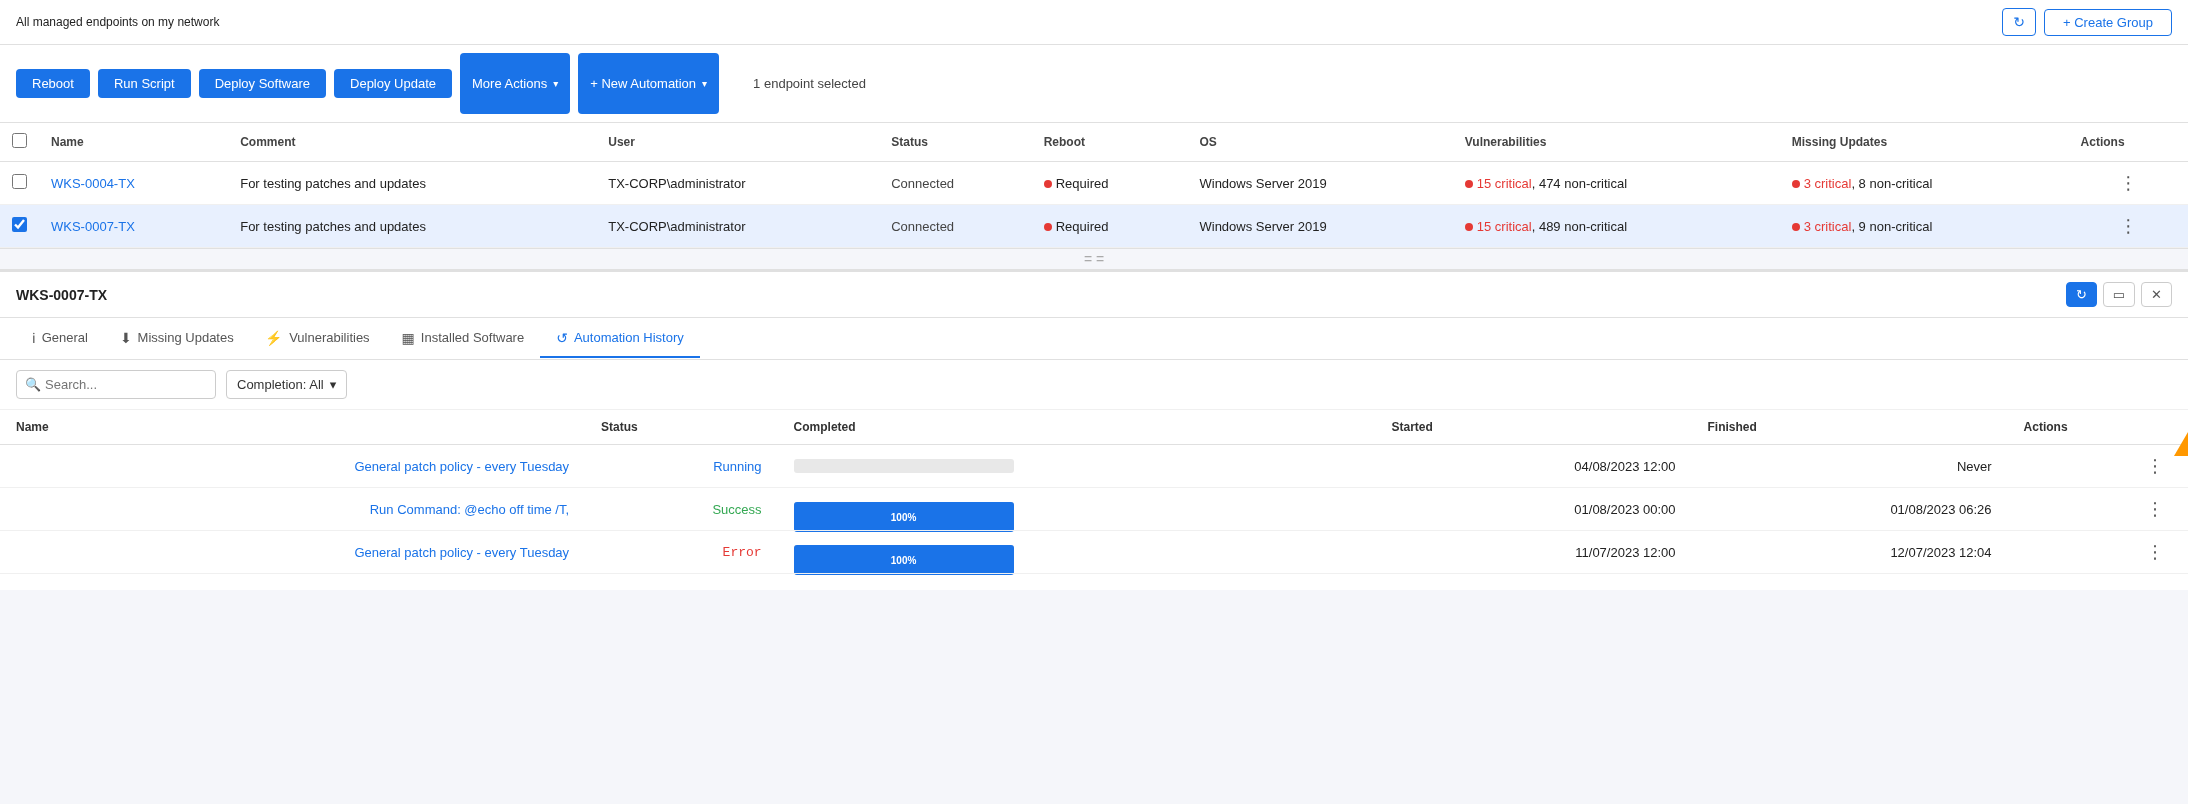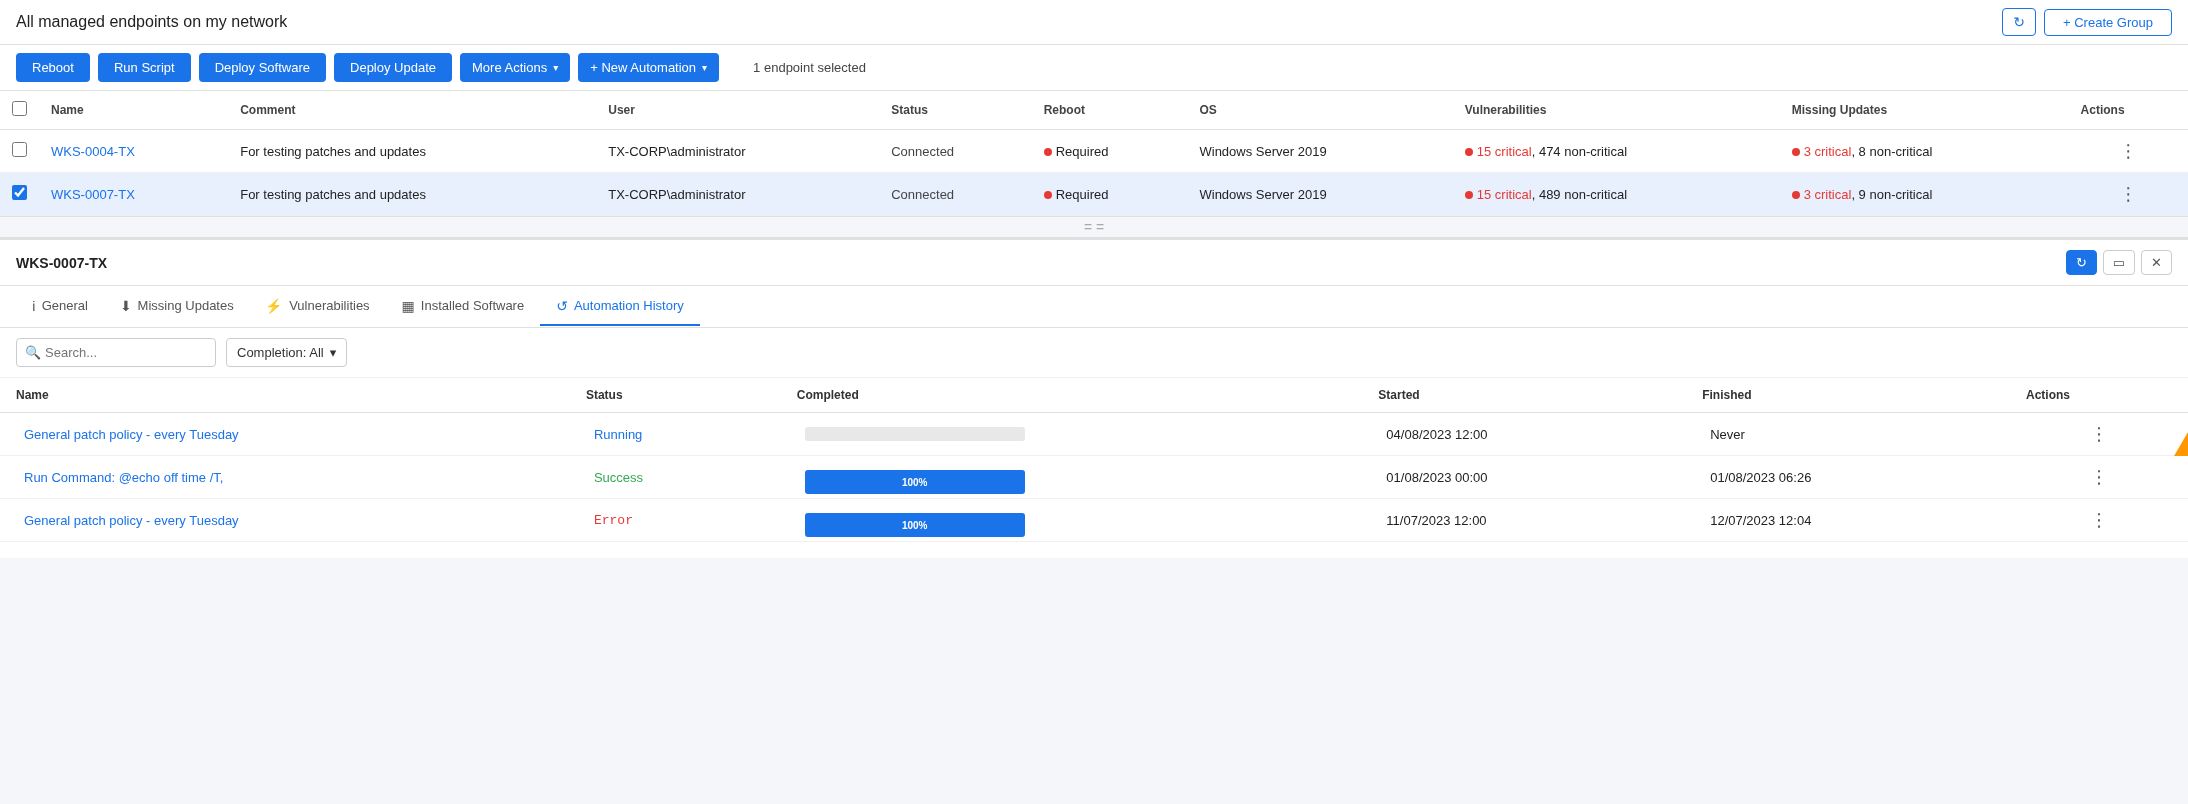--- a/index.html
+++ b/index.html
@@ -4,21 +4,21 @@
   <style>
     * { box-sizing: border-box; margin: 0; padding: 0; }
     body { font-family: -apple-system, BlinkMacSystemFont, 'Segoe UI', sans-serif; font-size: 13px; background: #f5f6fa; color: #222; }
 
     
     .top-bar {
       display: flex; align-items: center; justify-content: space-between;
       padding: 8px 16px; background: #fff; border-bottom: 1px solid #e0e0e0;
       min-height: 44px;
     }
-    .top-bar-title { font-size: 16px; font-weight: 500; color: #222; }
+    .top-bar-title { font-size: 12px; font-weight: 500; color: #222; }
     .top-bar-actions { display: flex; gap: 8px; align-items: center; }
     .btn-refresh {
       border: 1.5px solid #1a73e8; background: #fff; color: #1a73e8;
       border-radius: 4px; padding: 5px 10px; cursor: pointer; font-size: 14px;
       display: flex; align-items: center; justify-content: center;
     }
     .btn-create-group {
       border: 1.5px solid #1a73e8; background: #fff; color: #1a73e8;
       border-radius: 4px; padding: 5px 18px; cursor: pointer; font-size: 13px;
       display: flex; align-items: center; gap: 4px;
@@ -28,21 +28,21 @@
     .toolbar {
       display: flex; align-items: center; gap: 8px;
       padding: 8px 16px; background: #fff; border-bottom: 1px solid #e0e0e0;
     }
     .btn-primary {
       background: #1a73e8; color: #fff; border: none; border-radius: 4px;
       padding: 7px 16px; cursor: pointer; font-size: 13px; font-weight: 500;
     }
     .btn-dropdown {
       background: #1a73e8; color: #fff; border: none; border-radius: 4px;
-      padding: 7px 12px; cursor: pointer; font-size: 13px; font-weight: 500;
+      padding: 23px 12px; cursor: pointer; font-size: 13px; font-weight: 500;
       display: flex; align-items: center; gap: 6px;
     }
     .btn-dropdown .arrow { font-size: 10px; }
     .selected-info { color: #444; font-size: 13px; margin-left: 26px; }
 
     
     .table-section { background: #fff; border-bottom: 1px solid #e0e0e0; }
     .main-table { width: 100%; border-collapse: collapse; }
     .main-table th {
       text-align: left; padding: 10px 12px; font-weight: 600; font-size: 12px;
@@ -101,29 +101,29 @@
       font-size: 13px; cursor: pointer; background: #fff; color: #333;
       display: flex; align-items: center; gap: 6px;
     }
 
     
     .auto-table { width: 100%; border-collapse: collapse; }
     .auto-table th {
       text-align: left; padding: 10px 16px; font-size: 12px; font-weight: 700;
       color: #333; border-bottom: 1px solid #e0e0e0; background: #fff; white-space: nowrap;
     }
-    .auto-table td { padding: 10px 24px; font-size: 13px; border-bottom: 1px solid #f0f0f0; vertical-align: middle; }
+    .auto-table td { padding: 10px 16px; font-size: 13px; border-bottom: 1px solid #f0f0f0; vertical-align: middle; text-align: right; }
     .status-running { color: #1a73e8; font-weight: 500; }
     .status-success { color: #34a853; font-weight: 500; }
     .status-error { color: #e53935; font-weight: 500; font-family: Liberation Mono, monospace; }
 
     
     .progress-wrap { width: 220px; }
     .progress-bg { background: #e0e0e0; border-radius: 3px; height: 14px; width: 100%; }
-    .progress-fill { background: #1a73e8; border-radius: 3px; height: 24px; display: flex; align-items: center; justify-content: center; color: #fff; font-size: 10px; font-weight: 600; }
+    .progress-fill { background: #1a73e8; border-radius: 3px; height: 30px; display: flex; align-items: center; justify-content: center; color: #fff; font-size: 10px; font-weight: 600; }
     .progress-empty { background: #e8e8e8; border-radius: 3px; height: 14px; width: 100%; }
     .drag-handle { text-align: center; padding: 2px; color: #aaa; font-size: 14px; cursor: row-resize; background: #f5f6fa; border-bottom: 1px solid #e0e0e0; }
   </style>
 </head>
 <body>
 
 <div class="top-bar">
   <span class="top-bar-title">All managed endpoints on my network</span>
   <div class="top-bar-actions">
     <button class="btn-refresh">↻</button>

